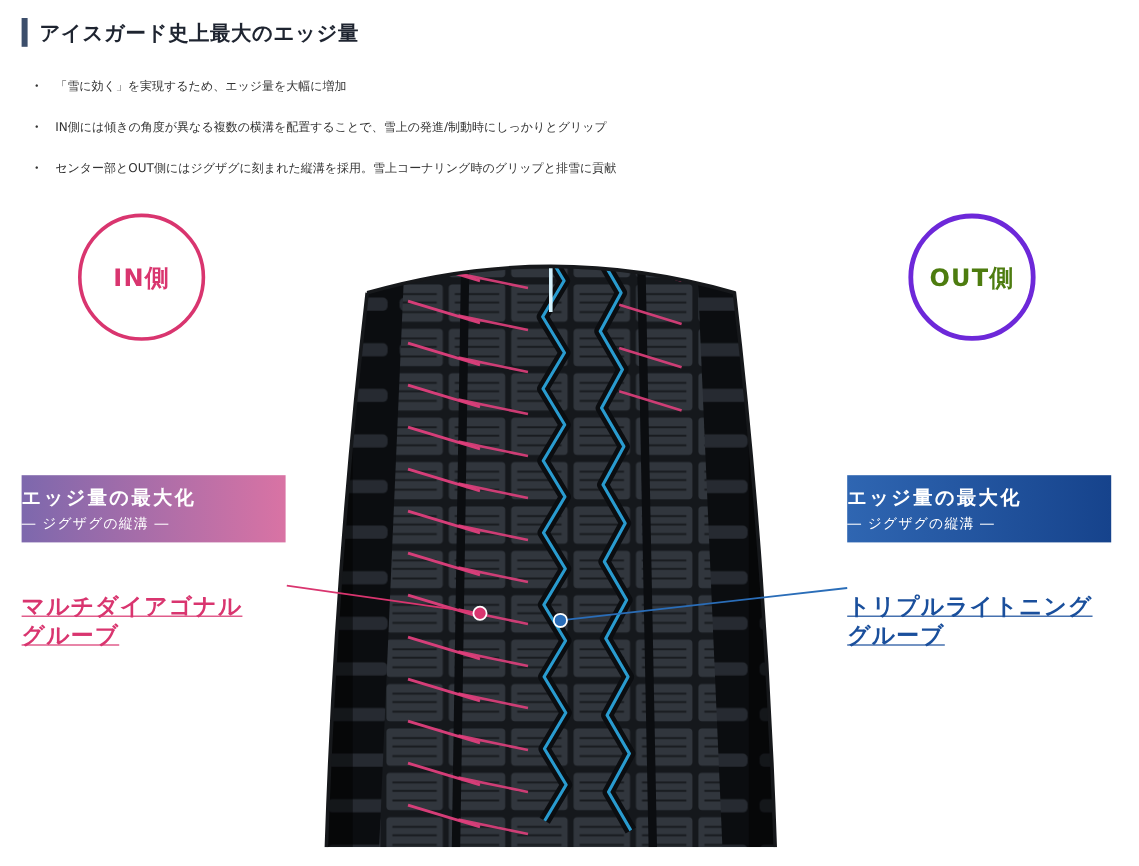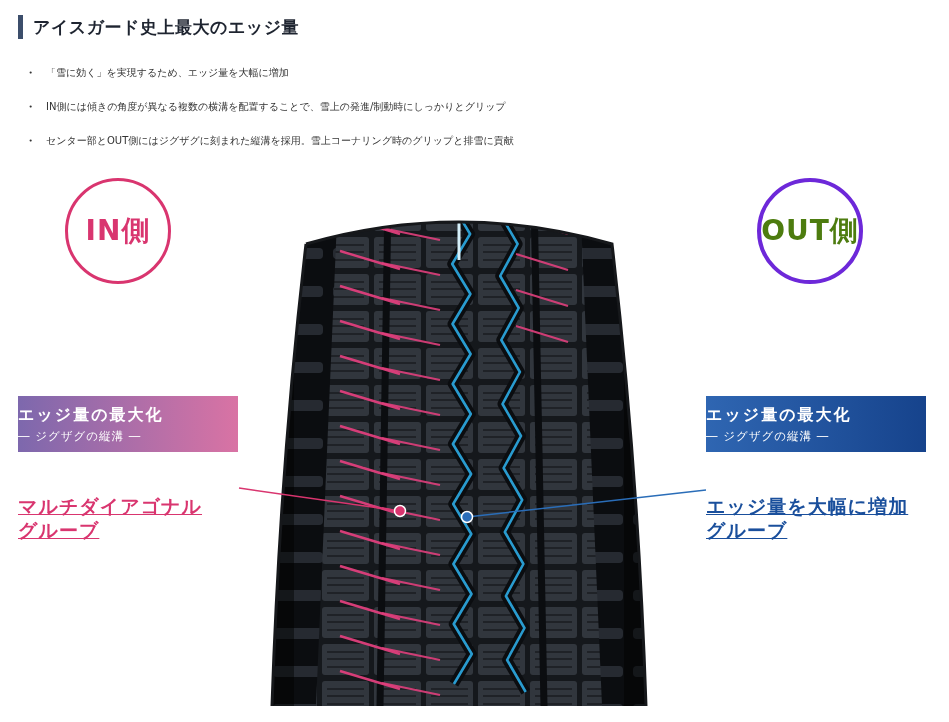--- a/index.html
+++ b/index.html
@@ -14,21 +14,21 @@
 
   
   .bullets { position:absolute; left:24px; top:63px; list-style:none; z-index:4; }
   .bullets li { display:flex; align-items:flex-start; gap:9px; font-size:10px;
     color:#333; margin-bottom:15px; line-height:19px; }
   .bullets li::before { content:"・"; color:#333; font-size:13px; line-height:19px; }
 
   
   .badge { position:absolute; width:106px; height:106px; border-radius:50%;
     display:flex; align-items:center; justify-content:center; background:#fff;
-    font-weight:bold; font-size:28px; letter-spacing:1px; z-index:4; }
+    font-weight:bold; font-size:20px; letter-spacing:1px; z-index:4; }
   .badge.in  { left:65px;  top:178px; border:3px solid #d9356f;  color:#d9356f; }
   .badge.out { left:757px; top:178px; border:4px solid #6d28d9;  color:#4d7c0f; }
 
   
   .tire { position:absolute; left:268px; top:198px; width:382px; height:508px; z-index:1; }
 
   
   .overlay { position:absolute; left:0; top:0; width:949px; height:722px; z-index:3; pointer-events:none; }
 
   
@@ -160,17 +160,17 @@
   <div class="feature left">
     <div>マルチダイアゴナル</div>
     <div>グルーブ</div>
   </div>
 
   <div class="callout right">
     <div class="c-title">エッジ量の最大化</div>
     <div class="c-sub">― ジグザグの縦溝 ―</div>
   </div>
   <div class="feature right">
-    <div>エッジ量を大幅に増加</div>
+    <div>トリプルライトニング</div>
     <div>グルーブ</div>
   </div>
 
 </div>
 
 </body></html>

